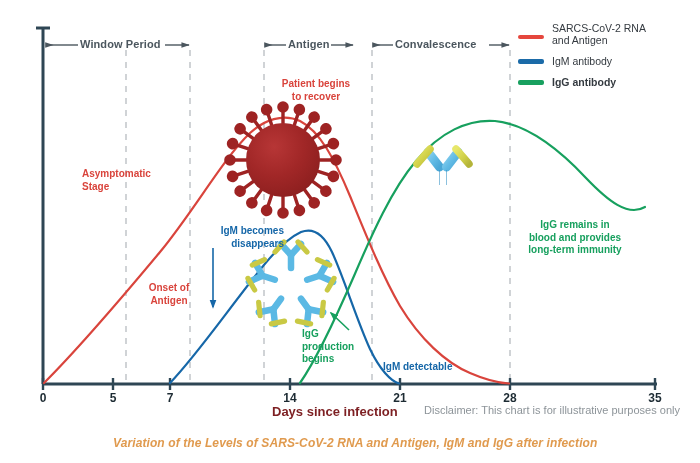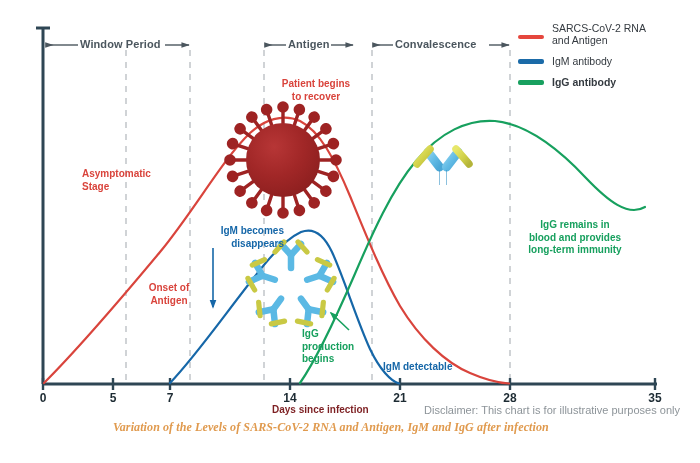--- a/index.html
+++ b/index.html
@@ -25,21 +25,21 @@
 
   .legend-label{
     font-size:10.5px;color:#343a40;line-height:12px;white-space:nowrap;
   }
 
   .tick-label{
     position:absolute;font-size:12px;font-weight:bold;color:#1d2b33;
     text-align:center;width:40px;
   }
   .axis-title{
-    position:absolute;font-size:10px;font-weight:bold;color:#7d1f22;
+    position:absolute;font-size:13px;font-weight:bold;color:#7d1f22;
     white-space:nowrap;
   }
   .disclaimer{
     position:absolute;font-size:11px;color:#8d9499;white-space:nowrap;
   }
   .caption{
     position:absolute;font-size:12px;font-weight:bold;font-style:italic;
     color:#e09a4e;white-space:nowrap;letter-spacing:.1px;
   }
 </style>
@@ -369,15 +369,15 @@
   <div class="tick-label" style="left:150px;top:391px;">7</div>
   <div class="tick-label" style="left:270px;top:391px;">14</div>
   <div class="tick-label" style="left:380px;top:391px;">21</div>
   <div class="tick-label" style="left:490px;top:391px;">28</div>
   <div class="tick-label" style="left:635px;top:391px;">35</div>
 
   <div class="axis-title" style="left:272px;top:404px;">Days since infection</div>
 
   <div class="disclaimer" style="left:424px;top:404px;">Disclaimer: This chart is for illustrative purposes only</div>
 
-  <div class="caption" style="left:113px;top:420px;font-family:Liberation Serif, serif;">Variation of the Levels of SARS-CoV-2 RNA and Antigen, IgM and IgG after infection</div>
+  <div class="caption" style="left:113px;top:436px;">Variation of the Levels of SARS-CoV-2 RNA and Antigen, IgM and IgG after infection</div>
 
 </div>
 
 </body></html>

